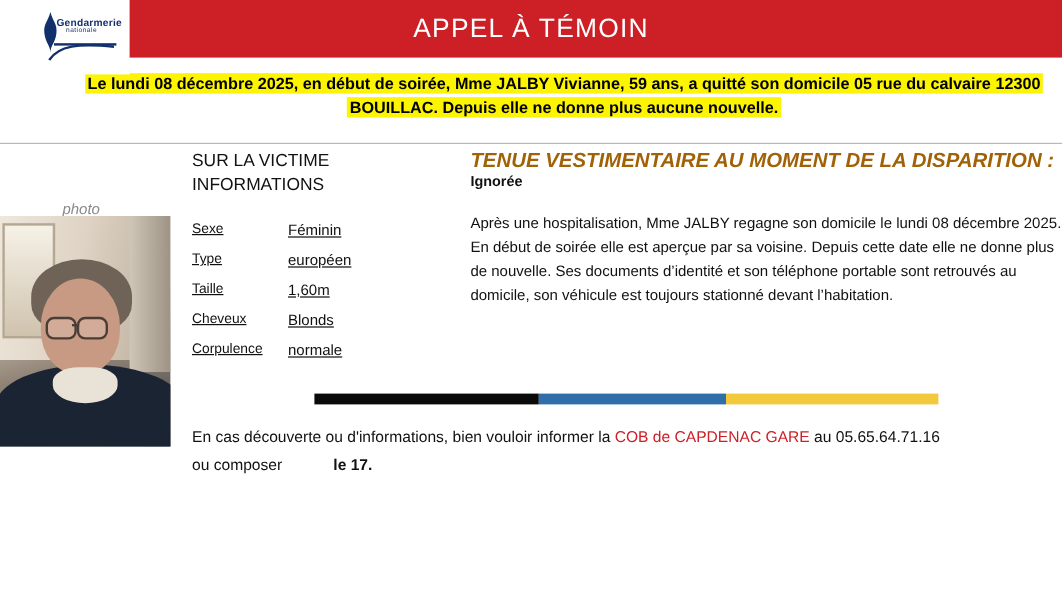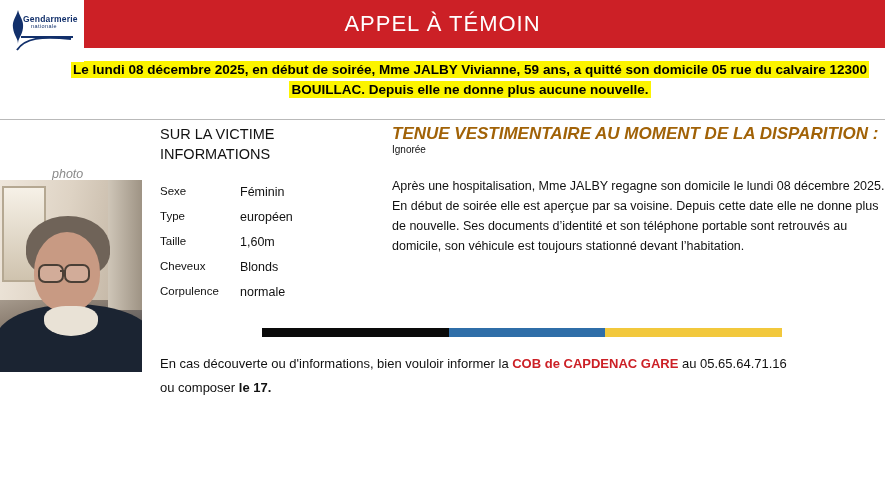--- a/index.html
+++ b/index.html
@@ -39,20 +39,21 @@
     top: 0;
     left: 0;
     width: 84px;
     height: 62px;
     background: #ffffff;
     z-index: 5;
     display: flex;
     flex-direction: column;
     align-items: center;
     justify-content: center;
+    padding-left: 24px;
   }
   .logo-mark {
     width: 74px;
     height: 46px;
     position: relative;
   }
   .logo-text-1 {
     position: absolute;
     left: 18px;
     top: 6px;
@@ -201,40 +202,41 @@
     top: 180px;
     left: 160px;
     width: 215px;
     border-collapse: collapse;
     font-size: 11.5px;
   }
   .spec-table td {
     padding: 5px 0 6px 0;
     vertical-align: top;
     color: #111;
+    text-decoration: underline;
   }
   .spec-table td.key { width: 80px; }
   .spec-table td.val { font-size: 12.5px; }
 
   
   .outfit-title {
     position: absolute;
     top: 124px;
     left: 392px;
     font-size: 17px;
     font-weight: bold;
     color: #a16207;
     font-style: italic;
   }
   .outfit-value {
     position: absolute;
     top: 144px;
     left: 392px;
-    font-size: 10px;
-    font-weight: normal;
+    font-size: 12px;
+    font-weight: bold;
     color: #111;
     text-align: right;
   }
   .narrative {
     position: absolute;
     top: 176px;
     left: 392px;
     width: 500px;
     font-size: 12.5px;
     line-height: 20px;
@@ -260,23 +262,23 @@
     position: absolute;
     top: 352px;
     left: 160px;
     width: 716px;
     font-size: 13px;
     line-height: 24px;
     color: #111;
   }
   .contact .red {
     color: #cc2026;
-    font-weight: bold;
-  }
-  .contact .bold { font-weight: bold; }
+    font-weight: normal;
+  }
+  .contact .bold { font-weight: bold; margin-left: 39px; }
 </style>
 </head>
 <body>
 
 <div class="header-bar">
   <div class="header-title">APPEL À TÉMOIN</div>
 </div>
 
 <div class="logo-box">
   <div class="logo-mark">

